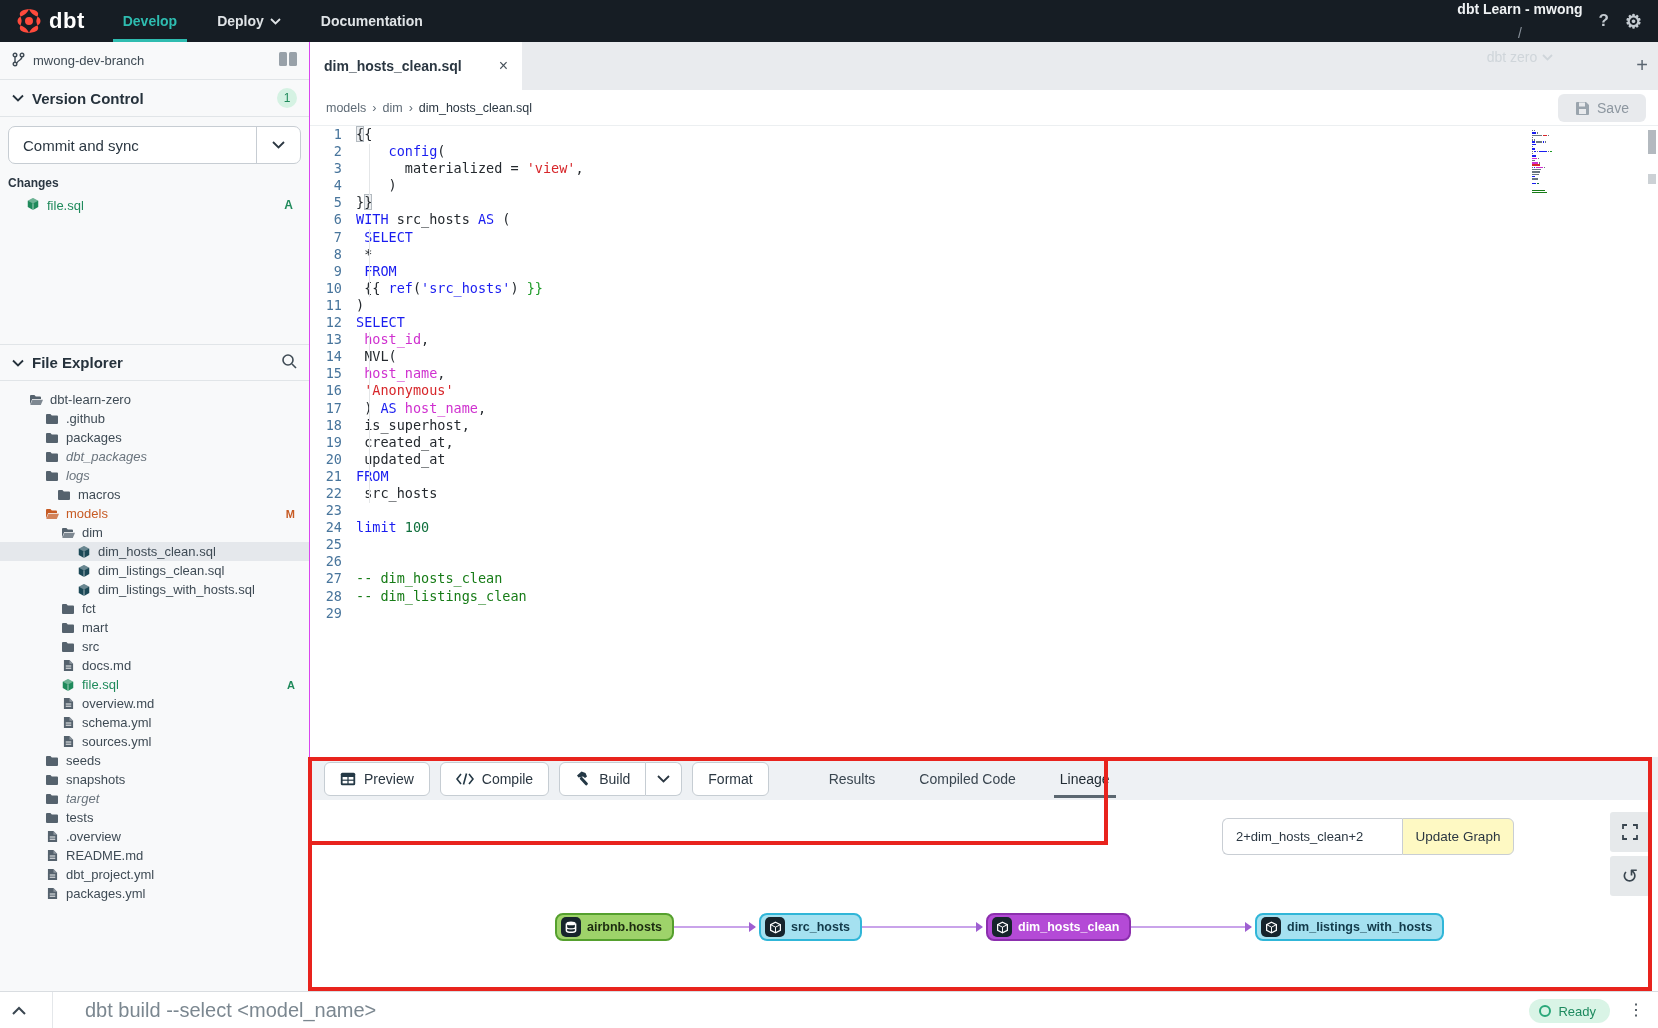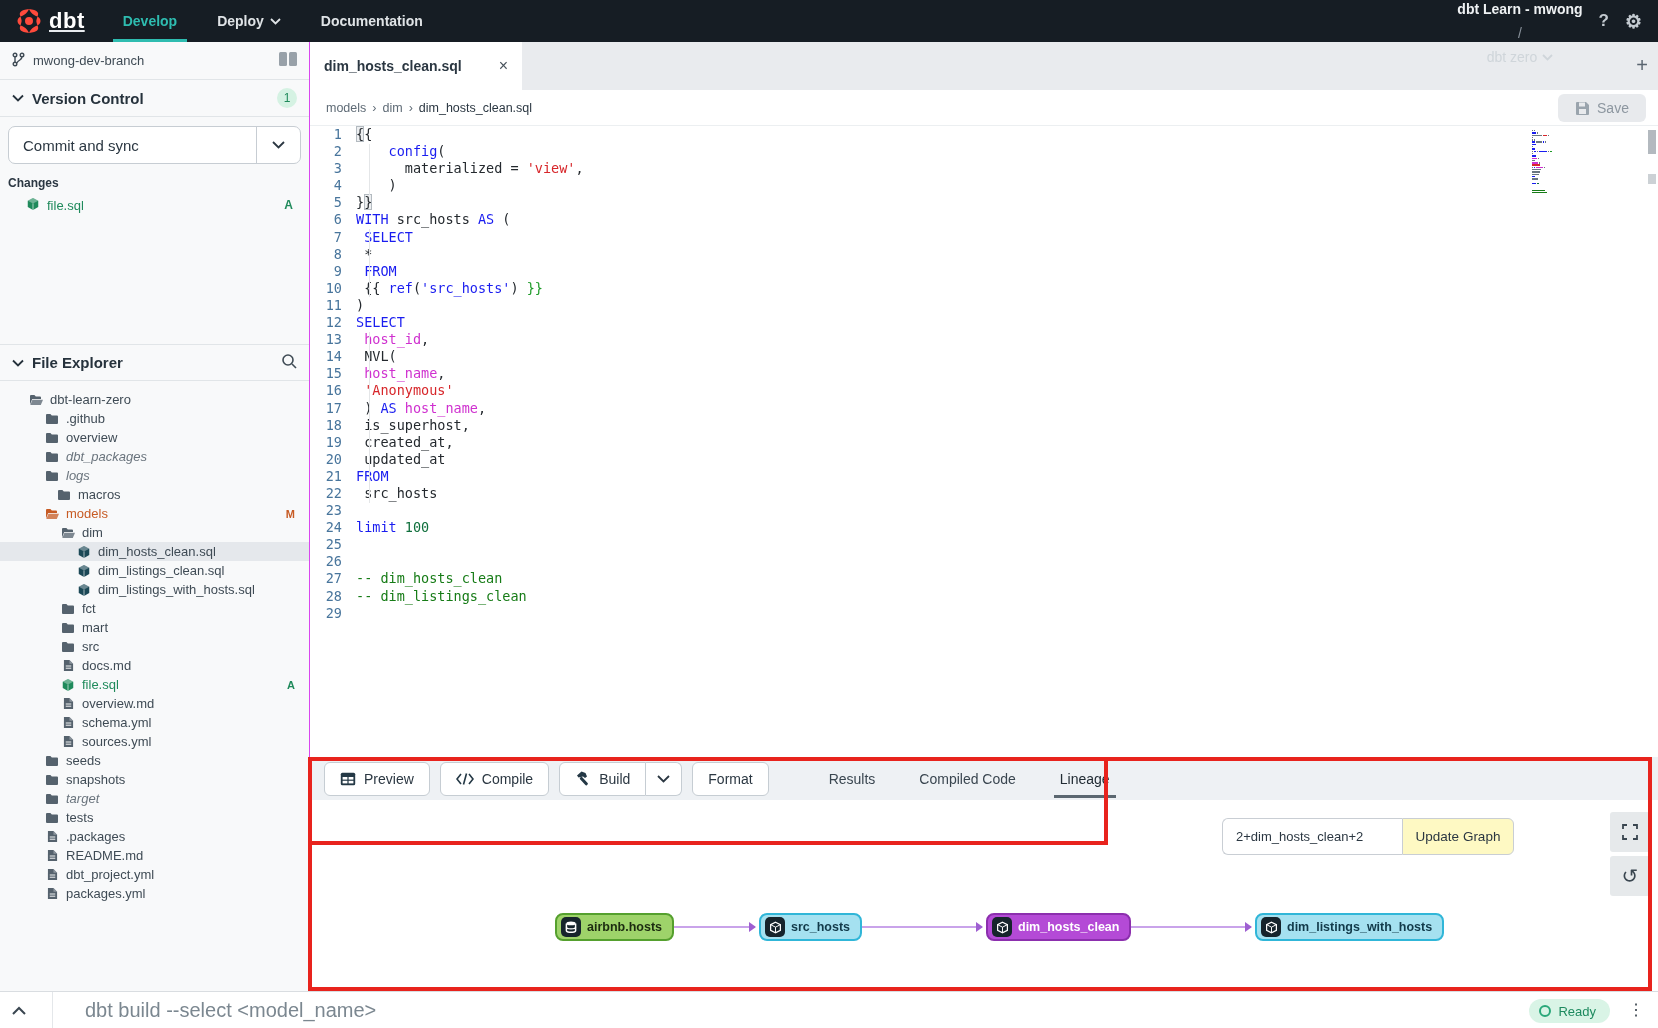--- a/index.html
+++ b/index.html
@@ -2,21 +2,21 @@
 <html><head>
 <meta charset="utf-8">
 <style>
   * { margin:0; padding:0; box-sizing:border-box; }
   html,body { width:1658px; height:1028px; overflow:hidden; background:#fff;
     font-family:"Liberation Sans", sans-serif; -webkit-font-smoothing:antialiased; }
 
   
   #topnav { position:absolute; left:0; top:0; width:1658px; height:42px; background:#161d24;
     display:flex; align-items:center; color:#e8ebee; z-index:5; }
-  #brand { display:flex; align-items:center; gap:7px; padding:0 18px 0 16px;text-decoration:underline; }
+  #brand { display:flex; align-items:center; gap:7px; padding:0 18px 0 16px; }
   #brand .logo-mark { width:26px; height:26px; position:relative; }
   #brand .wordmark { font-size:22px; font-weight:bold; color:#fff; letter-spacing:.5px; }
   .nav-menu { height:42px; display:flex; align-items:center; padding:0 20px; font-size:14px;
     font-weight:bold; color:#dfe3e6; position:relative; cursor:pointer; gap:6px; }
   .nav-menu.active { color:#2ebcb0; }
   .nav-menu.active::after { content:""; position:absolute; left:10px; right:10px; bottom:0;
     height:3px; background:#2ebcb0; }
   #nav-right { margin-left:auto; display:flex; align-items:center; gap:16px; padding-right:16px; }
   #project-crumb { display:flex; align-items:center; gap:8px; font-size:14px;flex-direction:column; }
   #project-crumb .proj { font-weight:bold; color:#eef1f3; }
@@ -281,21 +281,21 @@
           </svg>
         </span>
      <span class="tlabel ">.github</span>
       </div>
       <div class="tree-row" style="padding-left: 44px;">
         <span class="ticon">
           <svg width="14" height="12" viewBox="0 0 14 12">
             <path d="M1 2 q0-1 1-1 h3.4 l1.4 1.6 H12 q1 0 1 1 V10 q0 1-1 1 H2 q-1 0-1-1 Z" fill="#55626d"></path>
           </svg>
         </span>
-     <span class="tlabel ">overview</span>
+     <span class="tlabel ">packages</span>
       </div>
       <div class="tree-row italic" style="padding-left: 44px;">
         <span class="ticon">
           <svg width="14" height="12" viewBox="0 0 14 12">
             <path d="M1 2 q0-1 1-1 h3.4 l1.4 1.6 H12 q1 0 1 1 V10 q0 1-1 1 H2 q-1 0-1-1 Z" fill="#55626d"></path>
           </svg>
         </span>
      <span class="tlabel ">dbt_packages</span>
       </div>
       <div class="tree-row italic" style="padding-left: 44px;">
@@ -476,21 +476,21 @@
       </div>
       <div class="tree-row" style="padding-left: 44px;">
         <span class="ticon">
           <svg width="11" height="13" viewBox="0 0 12 14">
             <path d="M1 1 h6 l4 4 v8 H1 Z" fill="#55626d"></path>
             <path d="M7 1 l4 4 H7 Z" fill="#8b949c"></path>
             <rect x="3" y="7" width="6" height="1.1" fill="#f2f3f4"></rect>
             <rect x="3" y="9.4" width="6" height="1.1" fill="#f2f3f4"></rect>
           </svg>
         </span>
-     <span class="tlabel ">.packages</span>
+     <span class="tlabel ">.overview</span>
       </div>
       <div class="tree-row" style="padding-left: 44px;">
         <span class="ticon">
           <svg width="11" height="13" viewBox="0 0 12 14">
             <path d="M1 1 h6 l4 4 v8 H1 Z" fill="#55626d"></path>
             <path d="M7 1 l4 4 H7 Z" fill="#8b949c"></path>
             <rect x="3" y="7" width="6" height="1.1" fill="#f2f3f4"></rect>
             <rect x="3" y="9.4" width="6" height="1.1" fill="#f2f3f4"></rect>
           </svg>
         </span>

